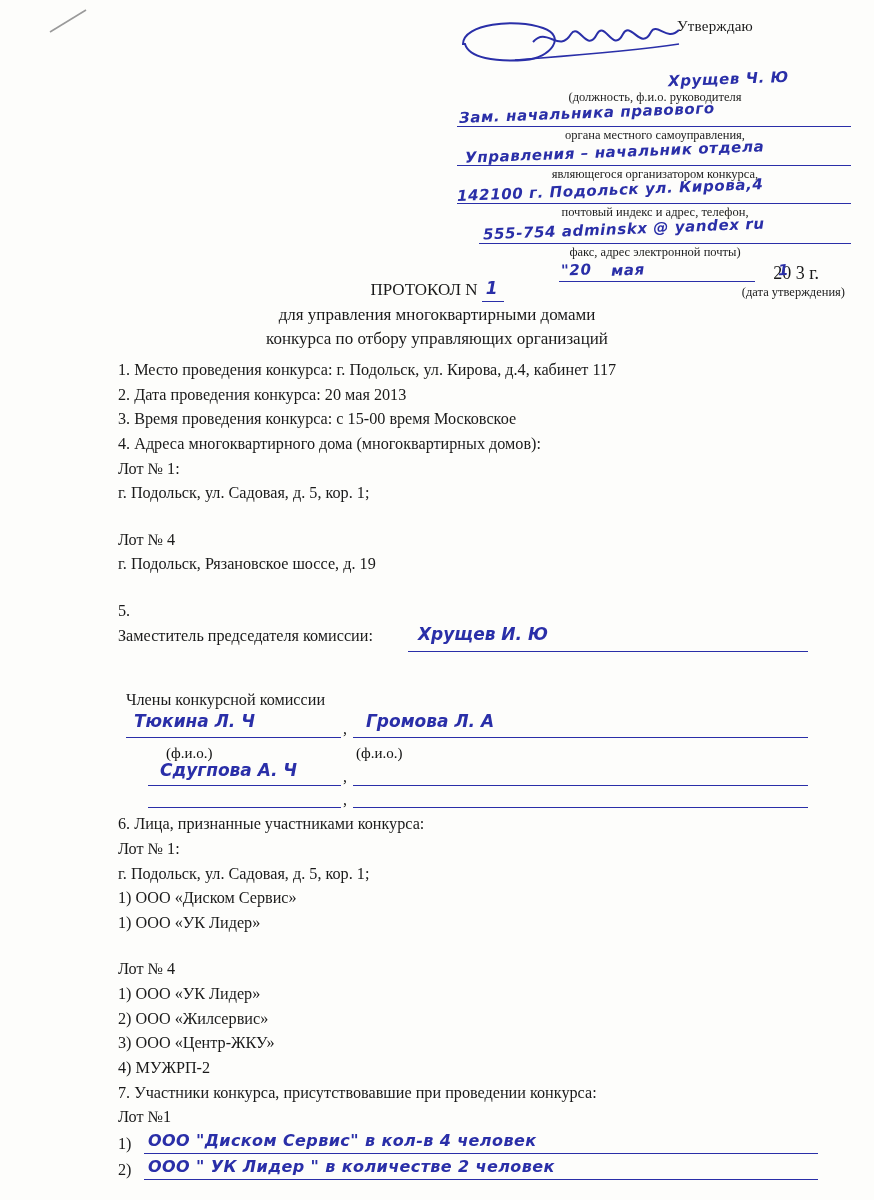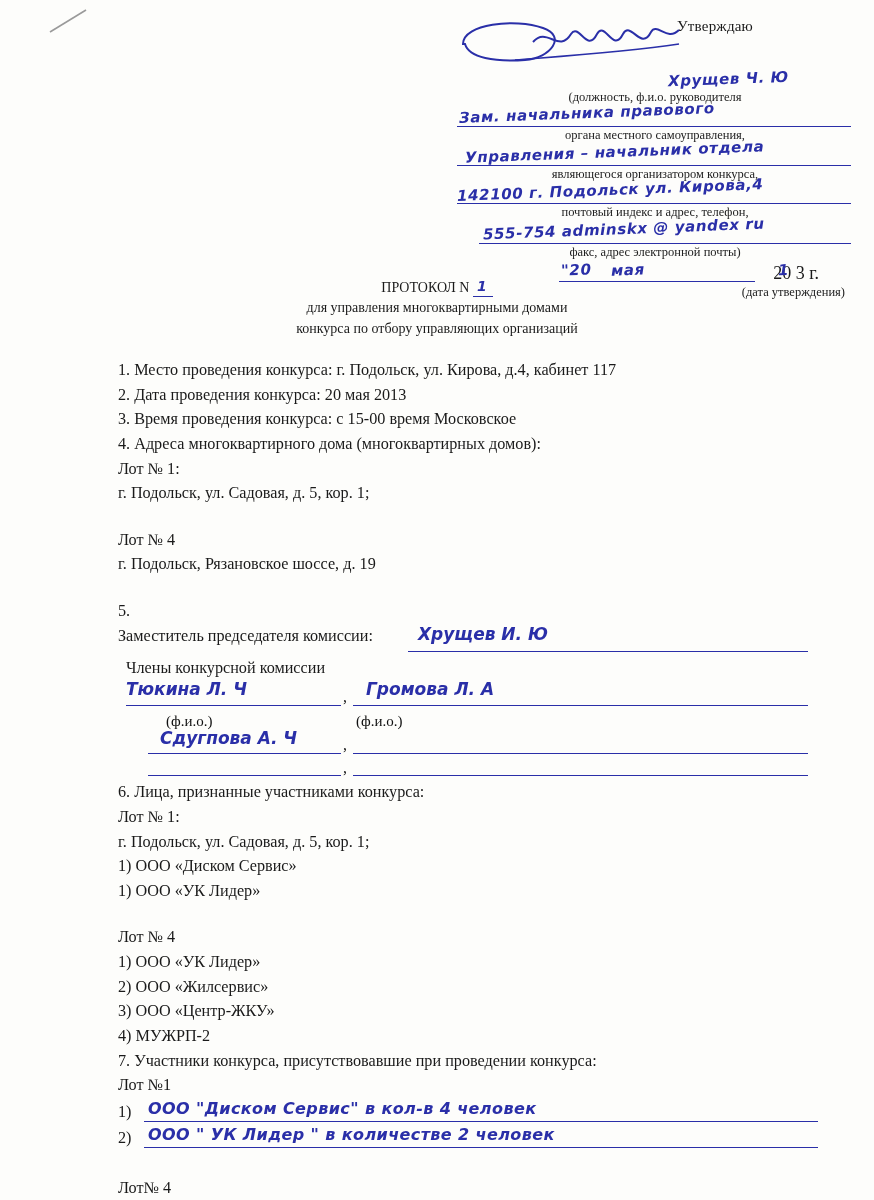--- a/index.html
+++ b/index.html
@@ -65,21 +65,21 @@
     height: 0;
   }
 
   
   .doc-title {
     position: absolute;
     left: 0;
     top: 277px;
     width: 874px;
     text-align: center;
-    font-size: 14px;
+    font-size: 17px;
     line-height: 1.45;
   }
   .doc-title .num-hand {
     font-family: "DejaVu Sans", sans-serif;
     color: #2a2fa8;
     font-style: italic;
     font-weight: 700;
     border-bottom: 1.3px solid #2a2fa8;
     padding: 0 6px 0 4px;
     display: inline-block;
@@ -248,25 +248,25 @@
     <div class="gap-md"></div>
 
     <p>5.</p>
 
     <div class="sig-row" style="height:32px;">
       <span class="sig-label">Заместитель председателя комиссии:</span>
       <span class="sig-line" style="left:290px;right:10px;bottom:4px;"></span>
       <span class="sig-hand" style="left:300px;top:-2px;">Хрущев И. Ю</span>
     </div>
 
-    <p style="padding-left:8px;">Члены конкурсной комиссии</p>
+    <p style="padding-left:8px;margin-top:32px;">Члены конкурсной комиссии</p>
 
     <div class="sig-row" style="height:30px;">
       <span class="sig-line" style="left:8px;width:215px;bottom:4px;"></span>
-      <span class="sig-hand" style="left:8px;top:-3px;">Тюкина  Л. Ч</span>
+      <span class="sig-hand" style="left:16px;top:-3px;">Тюкина  Л. Ч</span>
       <span style="position:absolute;left:225px;top:5px;font-size:16px;">,</span>
       <span class="sig-line" style="left:235px;right:10px;bottom:4px;"></span>
       <span class="sig-hand" style="left:248px;top:-3px;">Громова  Л. А</span>
     </div>
 
     <div style="position:relative;height:20px;">
       <span class="fio" style="left:48px;top:0;">(ф.и.о.)</span>
       <span class="fio" style="left:238px;top:0;">(ф.и.о.)</span>
     </div>
 

